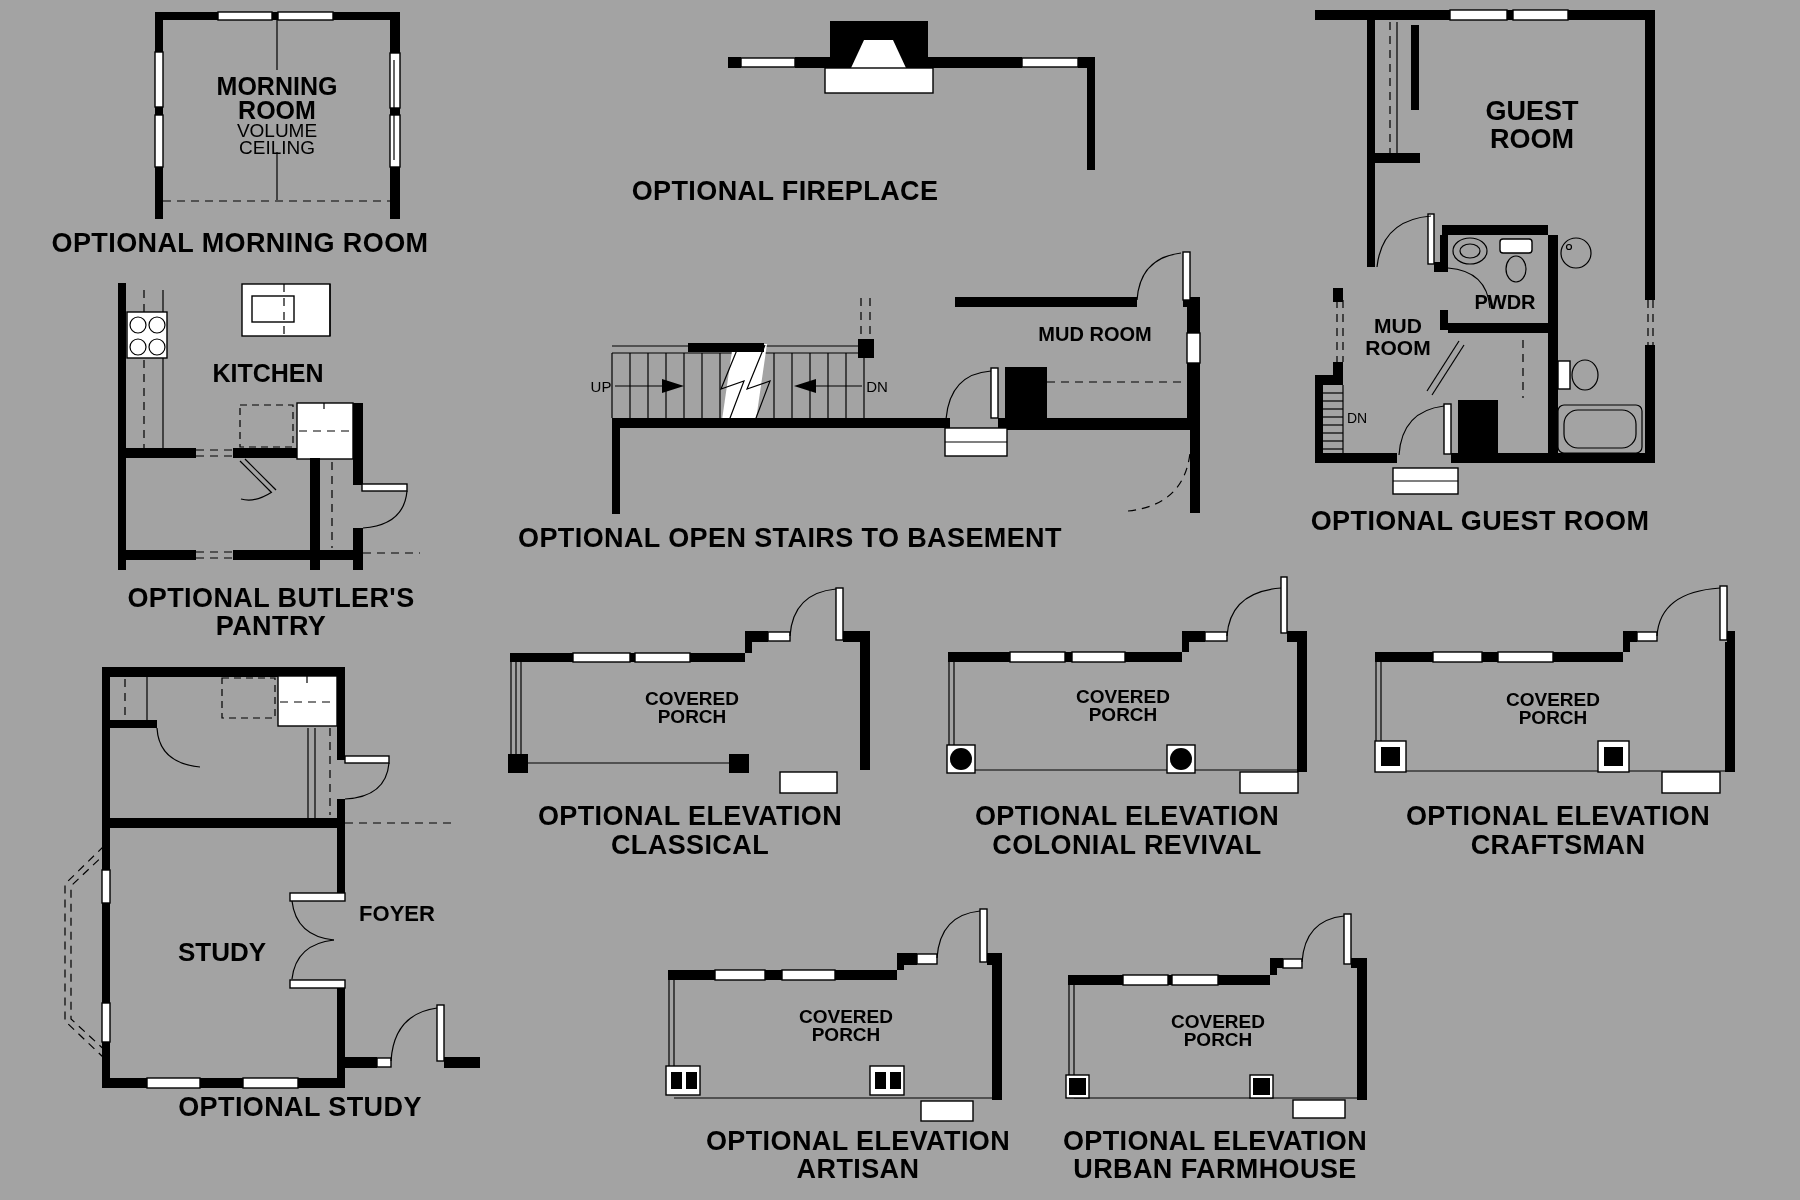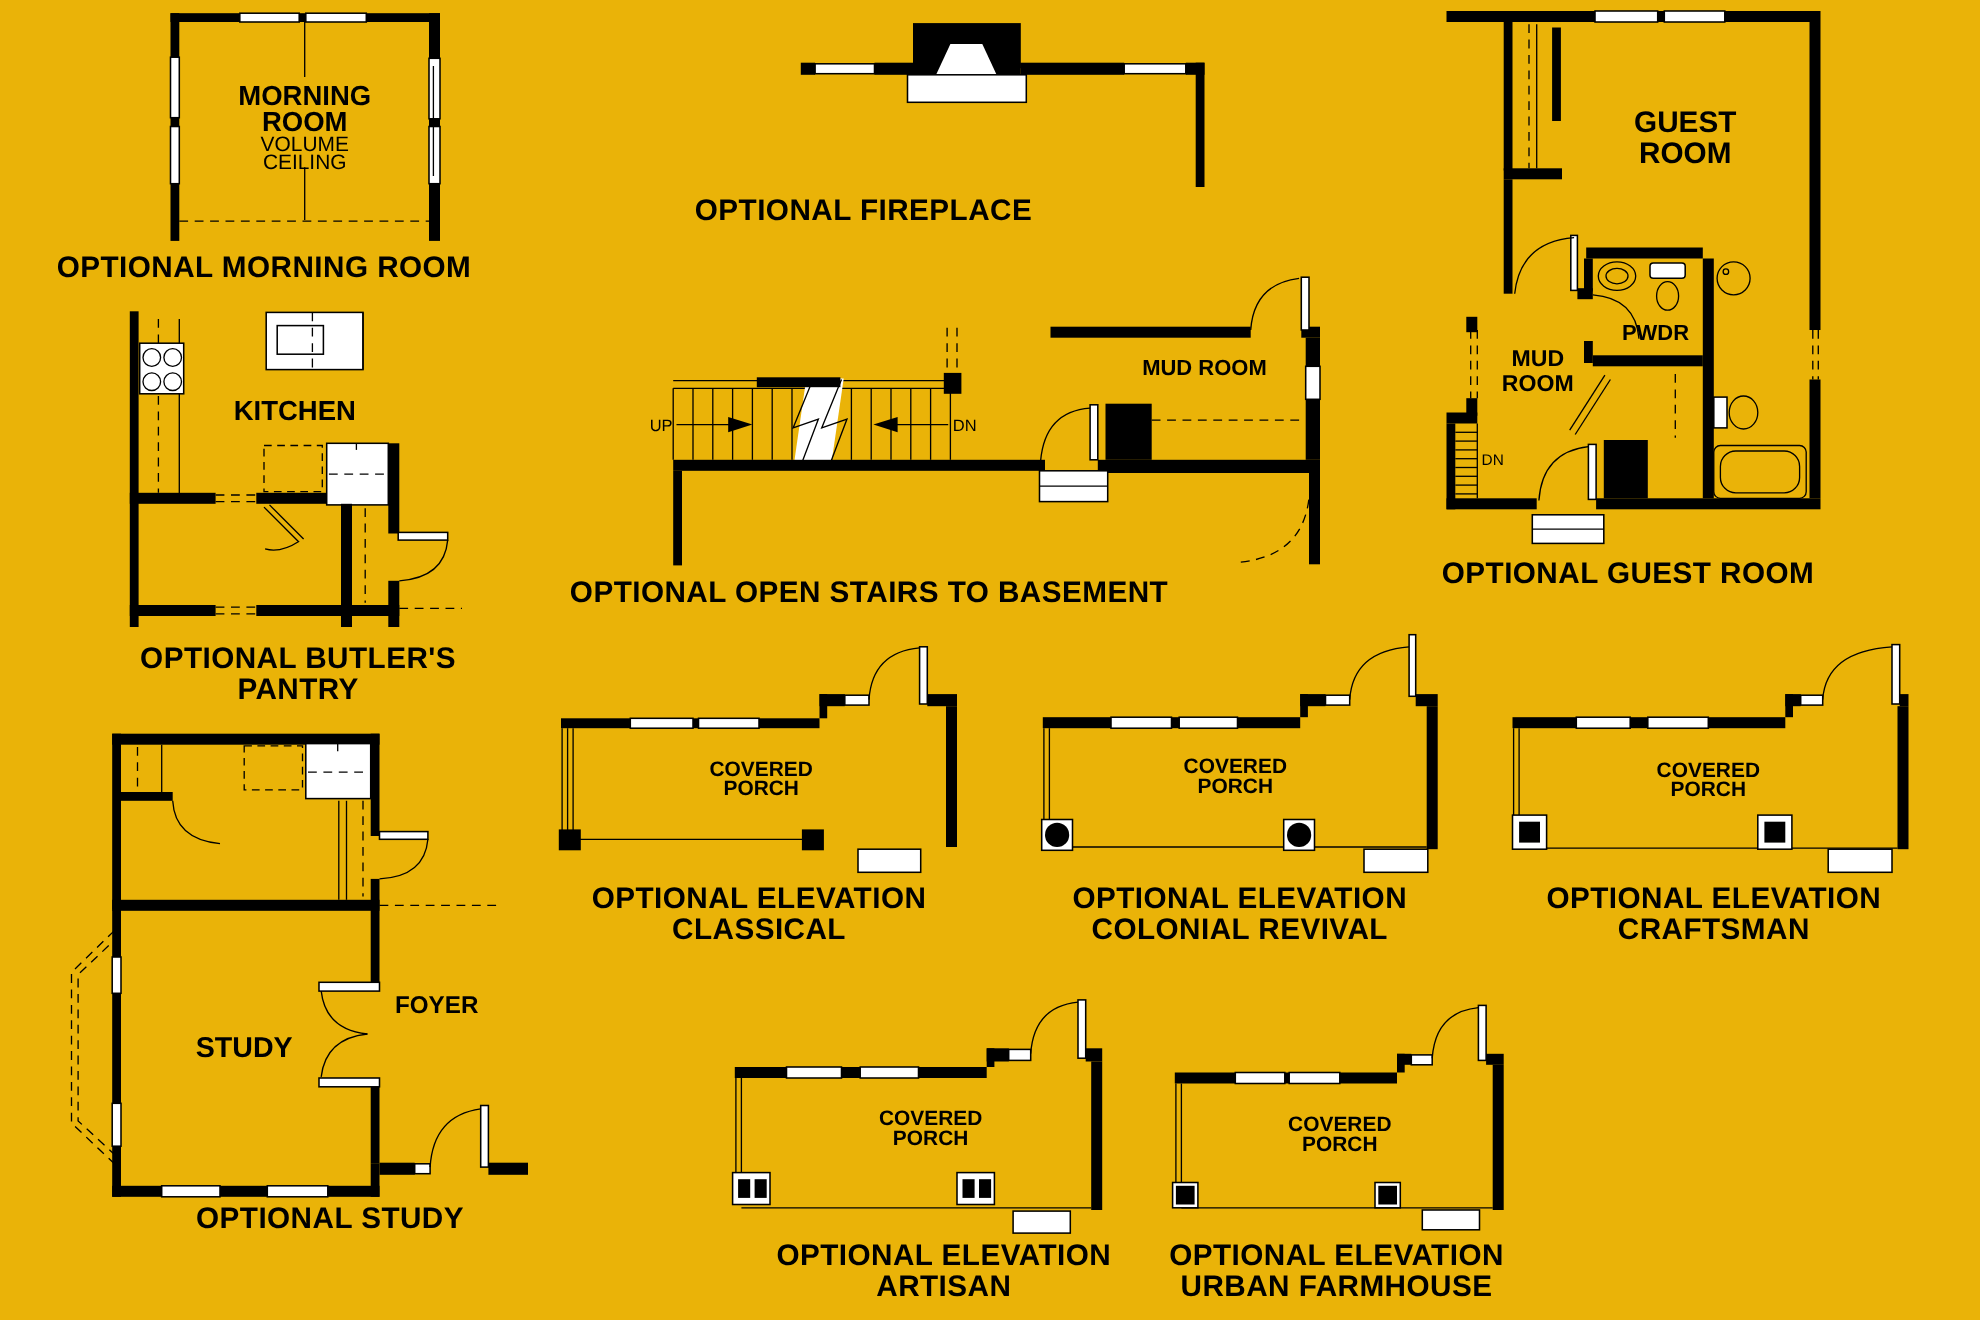--- a/index.html
+++ b/index.html
@@ -1,16 +1,16 @@
 <!DOCTYPE html>
 <html><head>
 <meta charset="utf-8">
 <style>
   html,body{margin:0;padding:0;background:#ffffff;}
-  #sheet{position:relative;width:1800px;height:1200px;background:#eab308;overflow:hidden;}
+  #sheet{position:relative;width:1800px;height:1200px;background:#a3a3a3;overflow:hidden;}
   svg{display:block}
   svg text{fill:#000;font-family:"Liberation Sans","DejaVu Sans",sans-serif;text-anchor:middle;}
   .cap{font-size:27px;font-weight:bold;letter-spacing:.4px;}
   .room{font-weight:bold;}
   .w{fill:#000;stroke:none;}
   .o{fill:#fff;stroke:#000;stroke-width:1.4;}
   .t{fill:none;stroke:#000;stroke-width:1.2;}
   .d{fill:none;stroke:#000;stroke-width:1.2;stroke-dasharray:8 6;}
 </style>
 </head>

